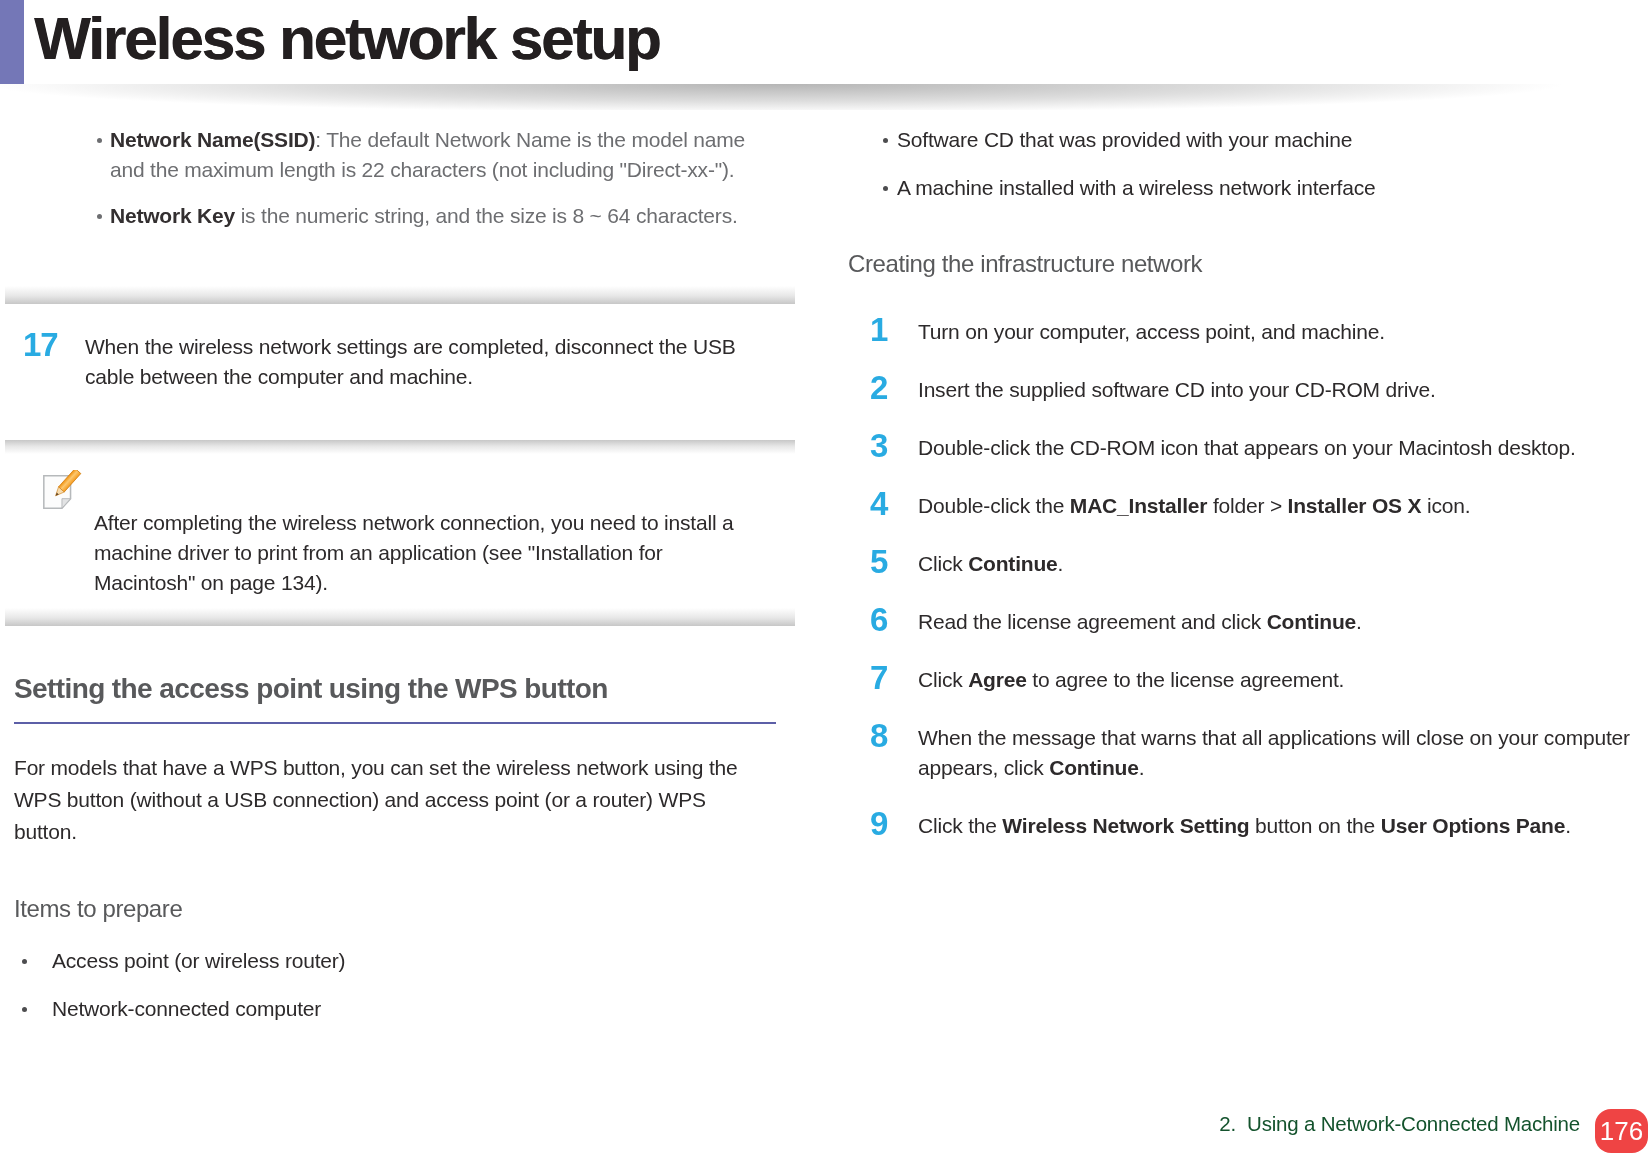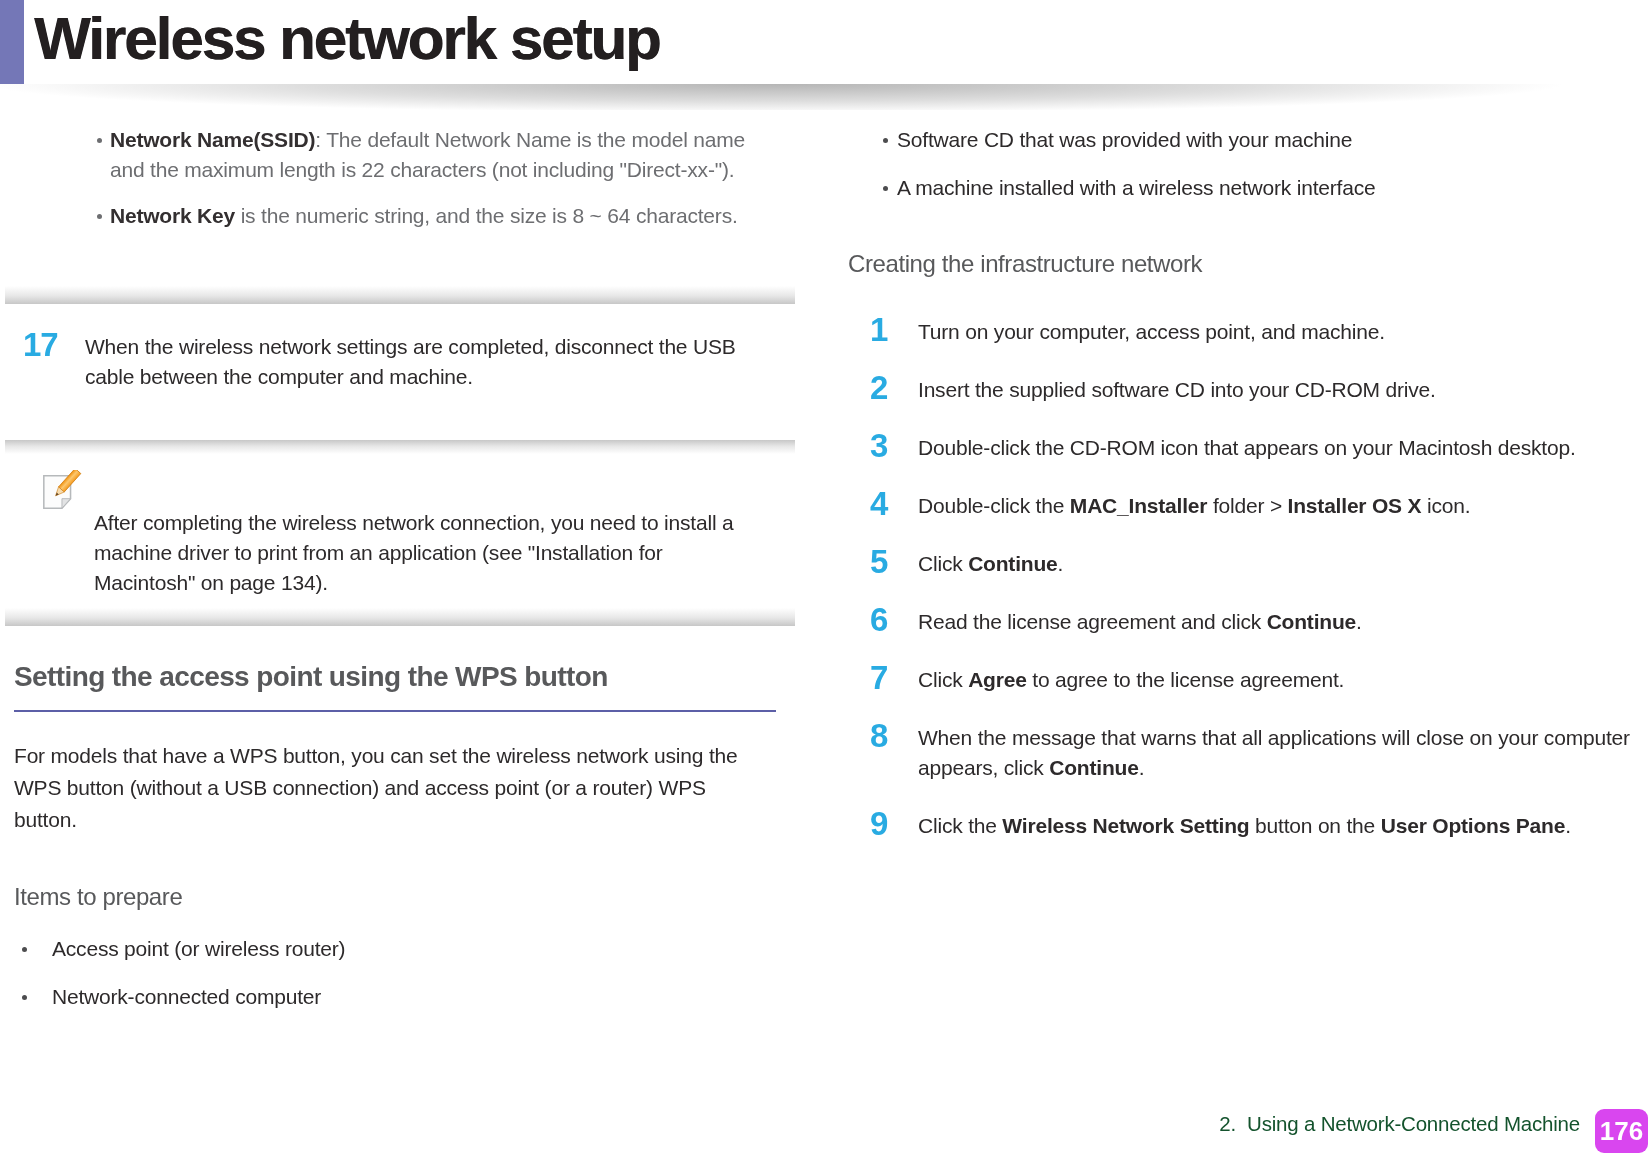--- a/index.html
+++ b/index.html
@@ -48,39 +48,39 @@
   .steps-right li { padding-left:70px; }
   .steps-right .num { left:22px; }
 
   
   .note { margin-top:16px; }
   .note-body { display:flex; align-items:flex-start; padding:18px 0 10px 26px; }
   .note-icon { flex:none; width:42px; height:44px; margin-top:-2px; }
   .note-text { margin-left:12px; width:668px; color:#2d2a2b;margin-top:36px; }
 
   
-  .h2 { margin-top:34px; font-size:28px; font-weight:bold; letter-spacing:-0.6px;
+  .h2 { margin-top:46px; font-size:28px; font-weight:bold; letter-spacing:-0.6px;
         color:#58595b; line-height:34px; padding-bottom:16px; border-bottom:2px solid #5c5fa7; }
   .para { margin-top:28px; width:742px; line-height:32px; color:#2d2a2b; }
   .h3 { margin-top:46px; font-size:24px; font-weight:normal; letter-spacing:-0.4px;
         color:#58595b; line-height:30px; }
 
   
   .plain-bullets { margin-top:22px; padding-left:8px; }
   .plain-bullets li { position:relative; padding-left:30px; margin-bottom:18px; color:#2d2a2b; }
   .plain-bullets li::before { content:""; position:absolute; left:0; top:13px; width:5px; height:5px;
         border-radius:50%; background:#4d4d4f; }
   .right-bullets { margin-top:15px; padding-left:35px; }
   .right-bullets li { padding-left:14px; }
 
   
   .chapter { position:absolute; right:70px; top:1112px; font-size:20.5px; font-weight:normal;
         color:#14532d; white-space:pre; letter-spacing:-0.2px; }
-  .pagenum { position:absolute; right:2px; top:1109px; width:53px; height:44px; background:#d946ef;
-        border-radius:9px; color:#ffffff; font-size:26px; font-weight:bold;
+  .pagenum { position:absolute; right:2px; top:1109px; width:53px; height:44px; background:#ef4444;
+        border-radius:16px; color:#ffffff; font-size:26px; font-weight:normal;
         display:flex; align-items:center; justify-content:center; }
 </style>
 </head>
 <body>
 
 <div class="page">
 
   <div class="accent-bar"></div>
   <h1 class="title">Wireless network setup</h1>
   <div class="header-shade"></div>

